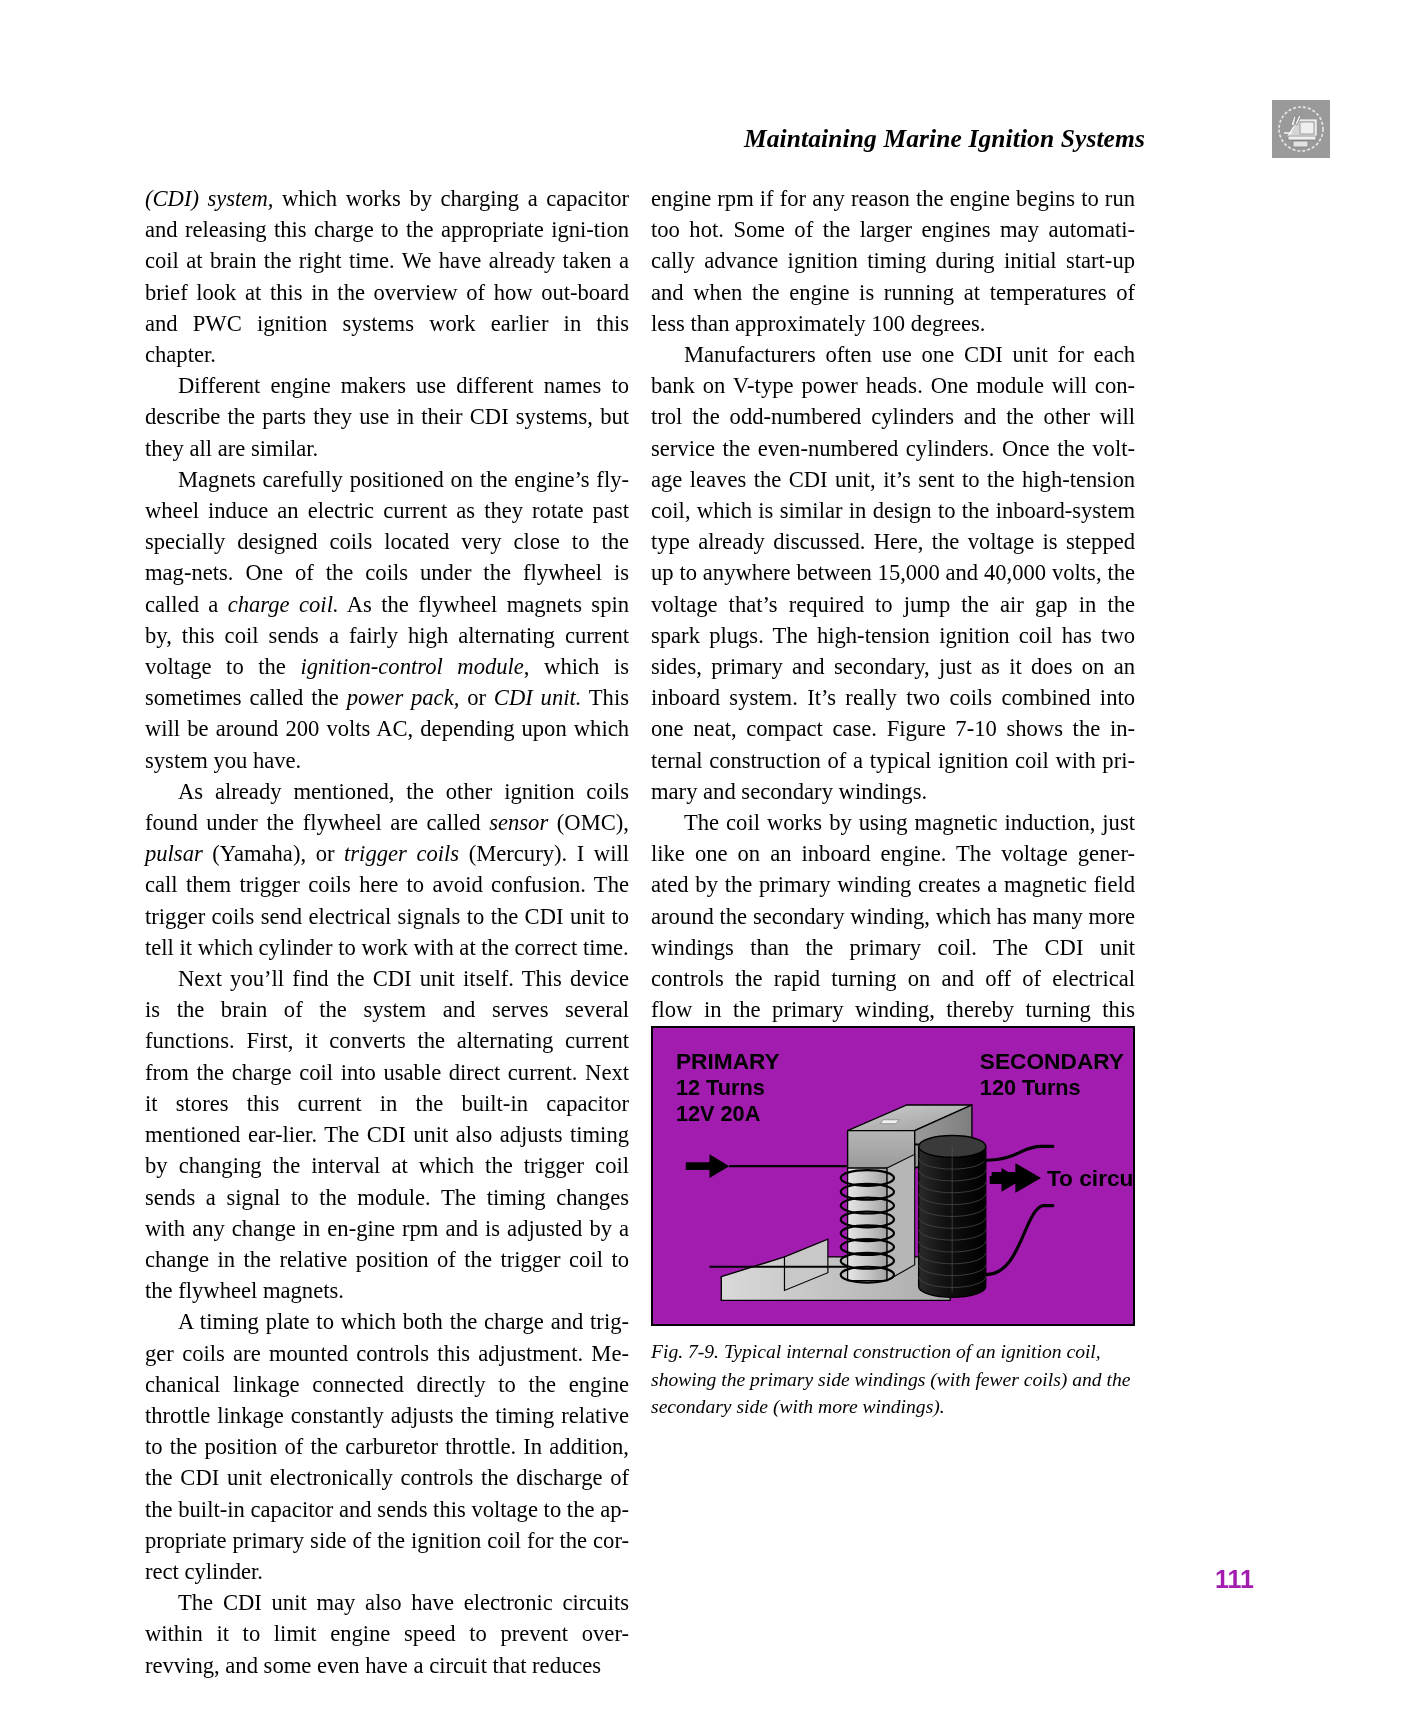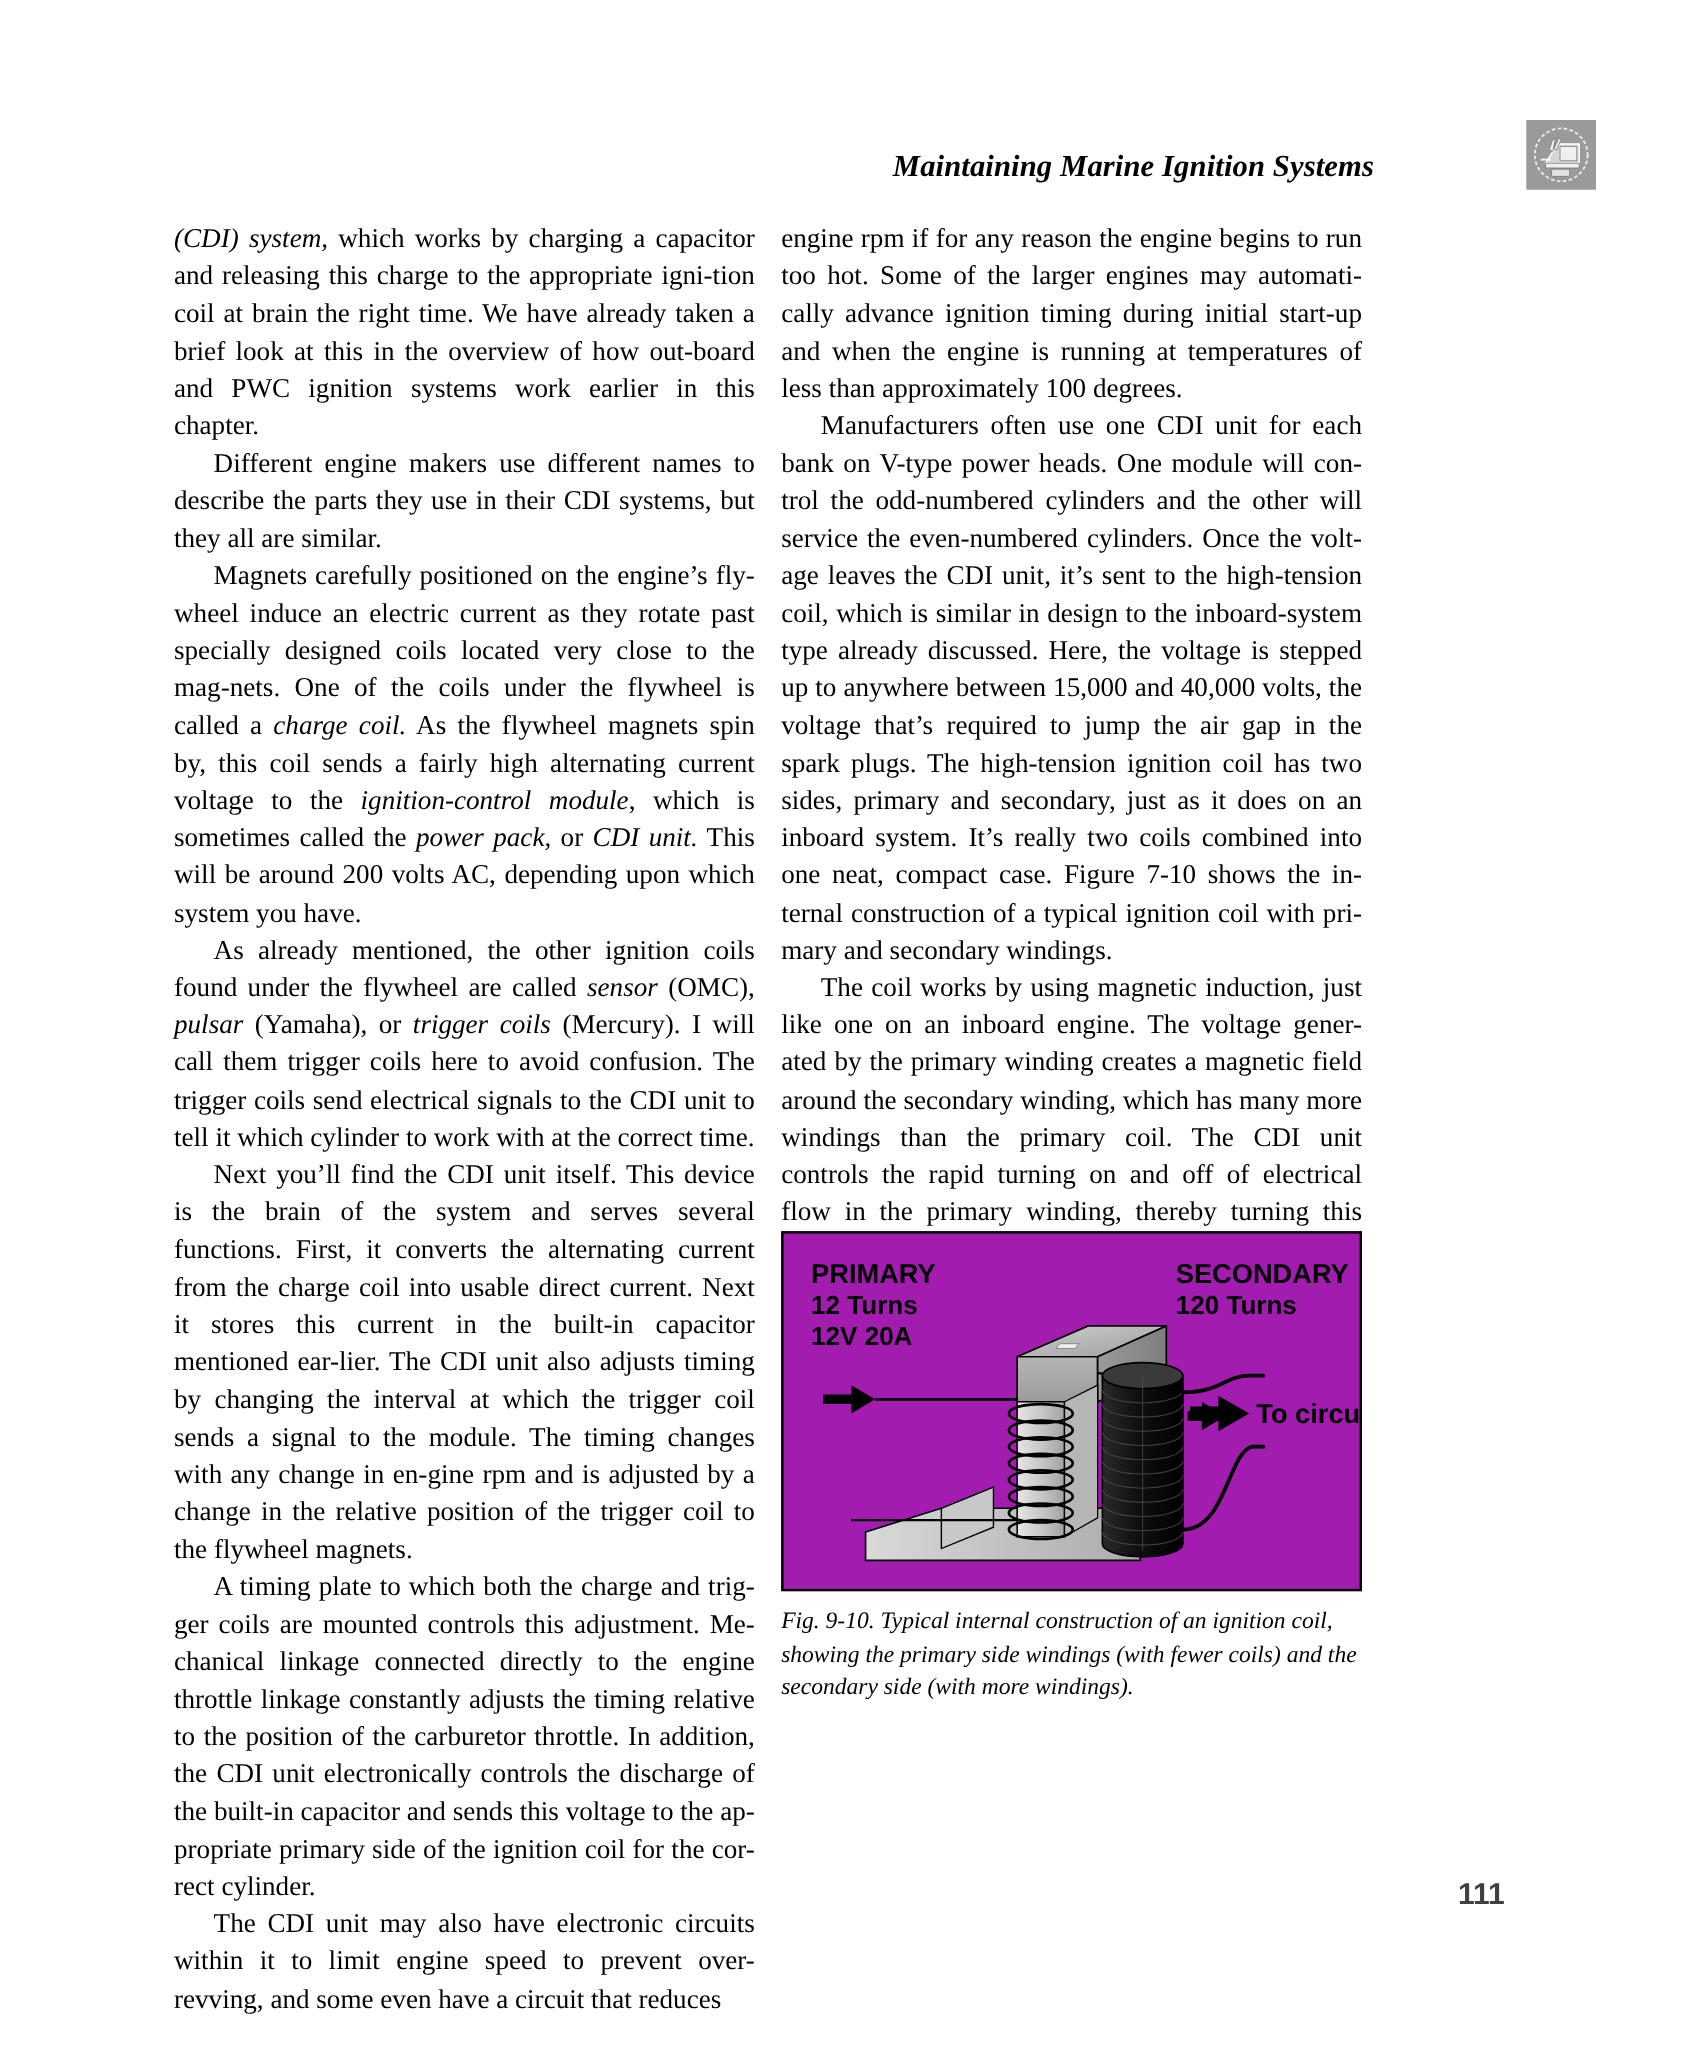--- a/index.html
+++ b/index.html
@@ -95,21 +95,21 @@
   }
 
   
   .folio {
     position: absolute;
     right: 150px;
     bottom: 142px;
     font-family: "Liberation Sans", "DejaVu Sans", sans-serif;
     font-weight: 700;
     font-size: 25px;
-    color: #404040;
+    color: #a21caf;
   }
 </style>
 </head>
 <body>
 
 <div class="page">
 
   <div class="running-head">Maintaining Marine Ignition Systems</div>
 
   <div class="head-badge">
@@ -233,18 +233,18 @@
           <text x="22" y="68" font-size="22">12 Turns</text>
           <text x="22" y="94" font-size="22">12V 20A</text>
 
           <text x="330" y="42" font-size="23">SECONDARY</text>
           <text x="330" y="68" font-size="22">120 Turns</text>
 
           <text x="398" y="160" font-size="23">To circuit</text>
         </g>
       </svg>
     </div>
-    <figcaption class="fig-caption">Fig. 9-10. Typical internal construction of an ignition coil, showing the primary side windings (with fewer coils) and the secondary side (with more windings).</figcaption>
+    <figcaption class="fig-caption">Fig. 7-9. Typical internal construction of an ignition coil, showing the primary side windings (with fewer coils) and the secondary side (with more windings).</figcaption>
   </figure>
 
   <div class="folio">111</div>
 
 </div>
 
 </body></html>

